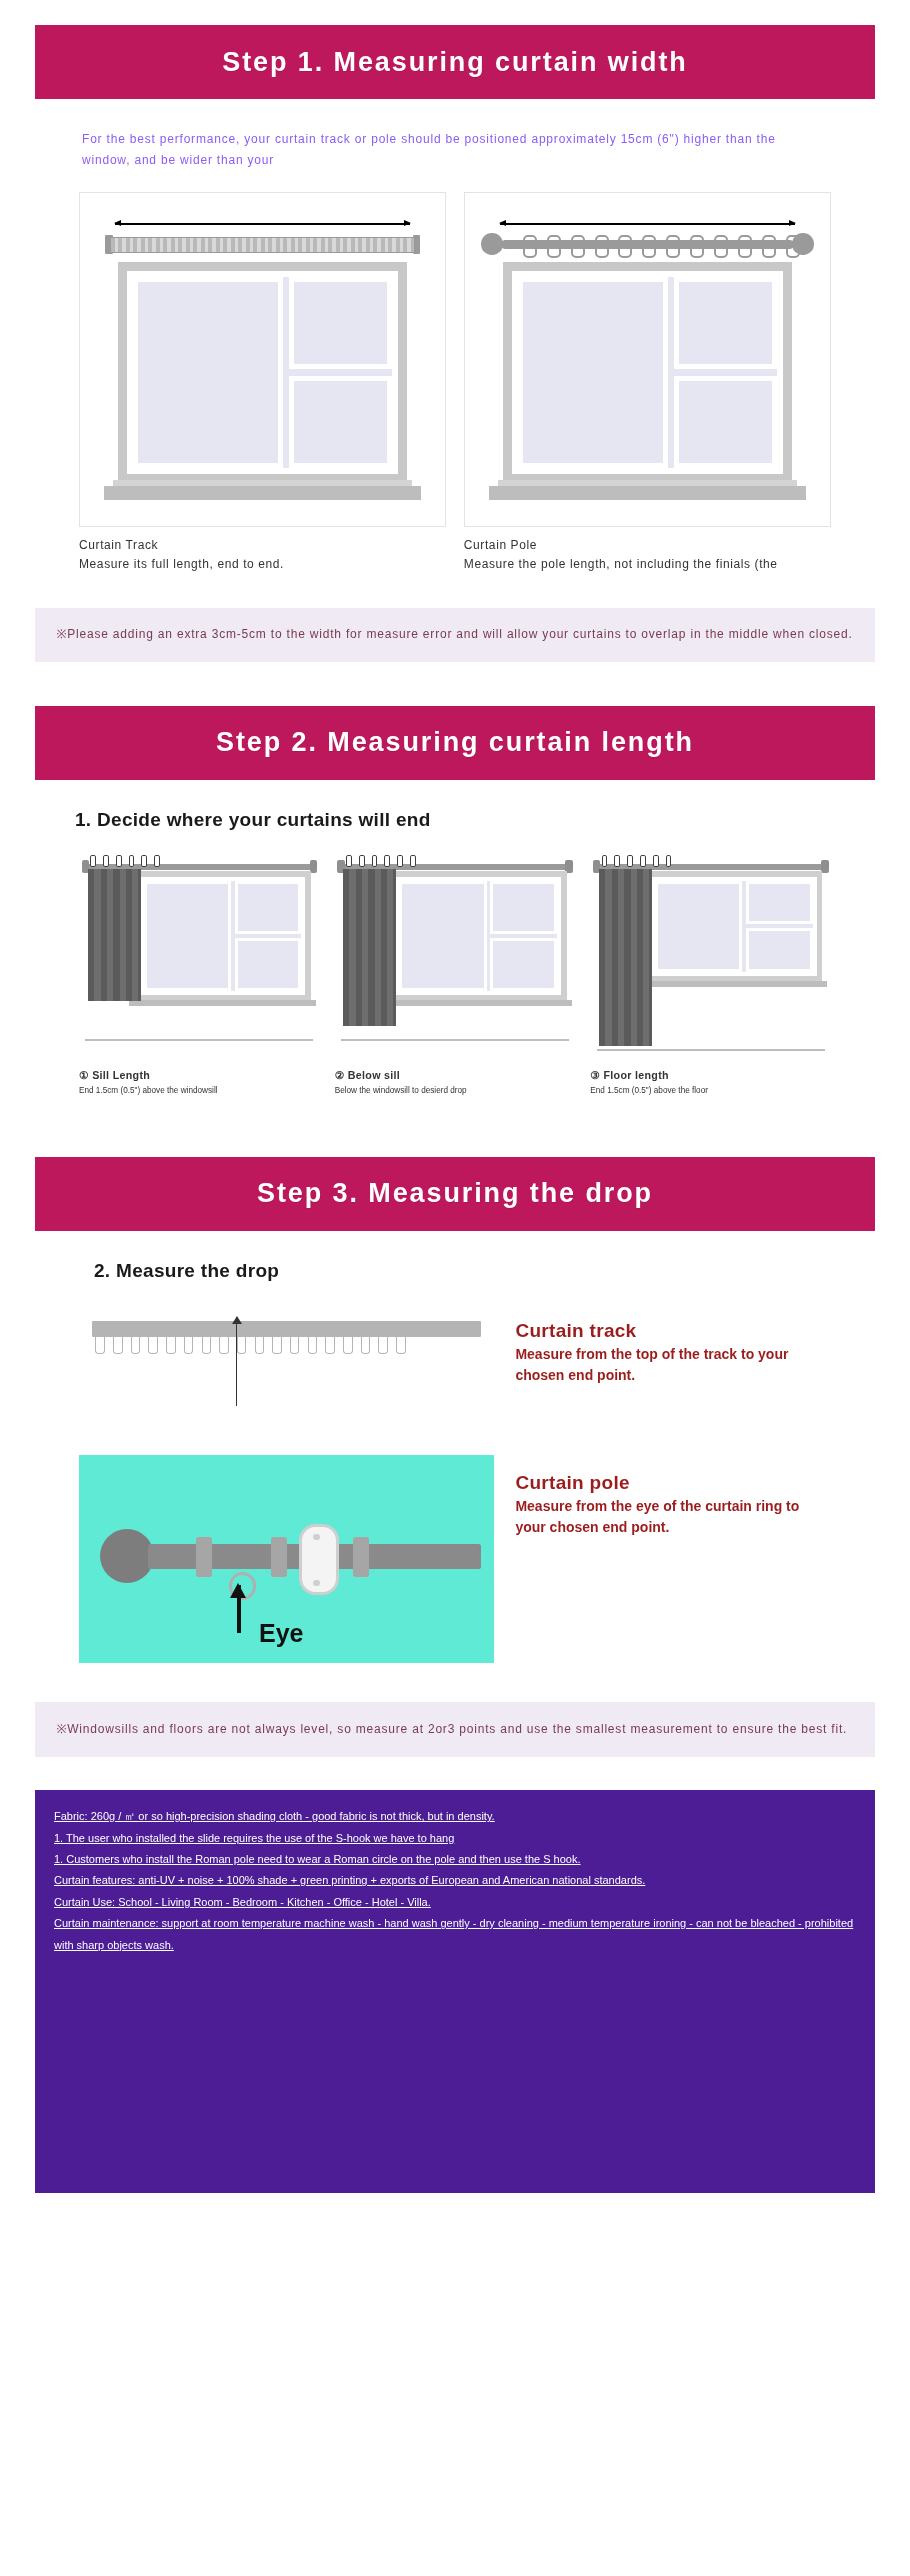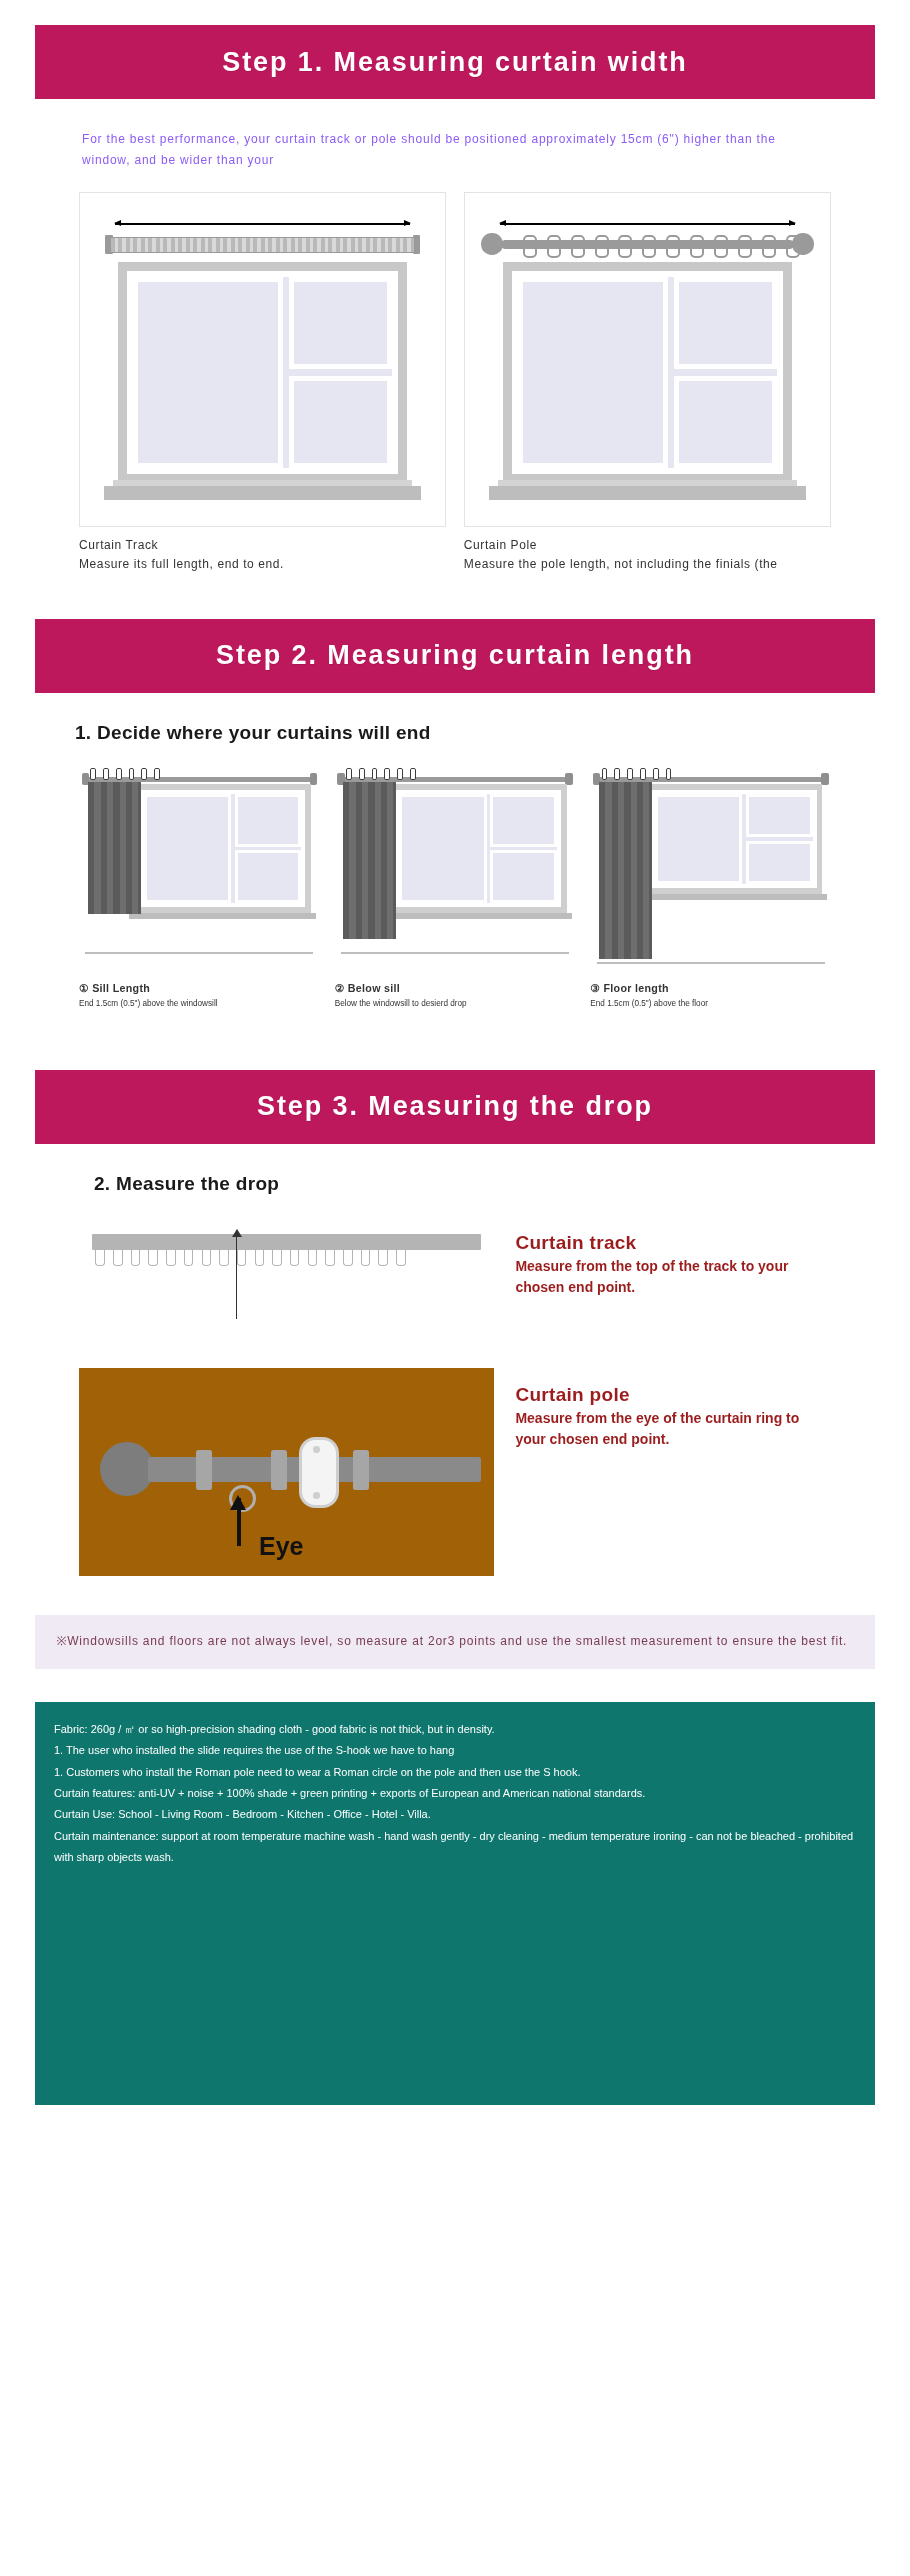--- a/index.html
+++ b/index.html
@@ -173,43 +173,44 @@
   .drop-h{font-size:19px;font-weight:bold;color:#9c1d1d;letter-spacing:0.3px;}
   .drop-p{margin-top:2px;font-size:14px;font-weight:bold;color:#9c1d1d;line-height:1.5;}
 
   .track-art{height:119px;position:relative;background:#ffffff;}
   .t-bar{position:absolute;left:12.6px;right:12.6px;top:17.6px;height:16.4px;background:#b4b4b4;border-radius:1.3px;}
   .t-hooks{position:absolute;left:16.4px;top:33px;display:flex;gap:8.2px;}
   .t-hooks i{display:block;width:7.5px;height:16.4px;border:1.9px solid #b4b4b4;border-radius:0 0 3.8px 3.8px;border-top:none;}
   .t-arrow{position:absolute;left:157px;top:14px;bottom:16.4px;width:1.3px;background:#333;}
   .t-arrow:before{content:"";position:absolute;top:-1.3px;left:-4.4px;width:0;height:0;border-left:5px solid transparent;border-right:5px solid transparent;border-bottom:8.8px solid #333;}
 
-  .pole-art{height:208px;position:relative;background:#a16207;}
+  .pole-art{height:208px;position:relative;background:#5eead4;}
   .p-ball{position:absolute;left:21.4px;top:74px;width:54px;height:54px;border-radius:50%;background:#7d7d7d;}
   .p-bar{position:absolute;left:69px;right:12.6px;top:89px;height:25px;background:#8a8a8a;border-radius:2.5px;}
   .p-collar{position:absolute;top:82px;width:16.4px;height:40px;background:#a6a6a6;border-radius:2.5px;}
   .p-bracket{position:absolute;left:220px;top:69px;width:34px;height:65px;border:3.1px solid #cfcfcf;border-radius:16.4px;background:#f4f4f4;}
   .p-bracket:before,.p-bracket:after{content:"";position:absolute;left:11.3px;width:6.3px;height:6.3px;border-radius:50%;background:#cfcfcf;}
   .p-bracket:before{top:6.3px;}
   .p-bracket:after{bottom:6.3px;}
   .p-ring{position:absolute;left:150px;top:117px;width:21.4px;height:21.4px;border:3.8px solid #b0b0b0;border-radius:50%;}
   .p-arrow{position:absolute;left:158px;top:130px;bottom:30px;width:3.8px;background:#111;}
   .p-arrow:before{content:"";position:absolute;top:-2.5px;left:-7px;width:0;height:0;border-left:8.8px solid transparent;border-right:8.8px solid transparent;border-bottom:15px solid #111;}
   .p-eye{position:absolute;left:180px;bottom:15px;font-size:25px;font-weight:bold;color:#111;}
 
   
   .info{
     margin:33px 35px 0 35px;
-    background:#0f766e;
+    background:#4c1d95;
     color:#ffffff;
     padding:16.4px 19px 25px 19px;
     font-size:11px;
     line-height:1.95;
     min-height:403px;
     box-sizing:border-box;
+    text-decoration:underline;
   }
   .info .ln{display:block;}
   .spacer-sm{height:25px;}
   .spacer-md{height:44px;}
   .spacer-lg{height:60px;}
 </style>
 </head>
 <body>
 
 <div class="page">
@@ -278,20 +279,21 @@
         <div class="sill2"></div>
         <div class="sill"></div>
       </div>
       <div class="win-caption">
         <span class="ttl">Curtain Pole</span>
         <span>Measure the pole length, not including the finials (the</span>
       </div>
     </div>
   </div>
 
+  <div class="note">※Please adding an extra 3cm-5cm to the width for measure error and will allow your curtains to overlap in the middle when closed.</div>
 
   <div class="spacer-md"></div>
 
   <div class="banner">
     <span class="banner-title">Step 2. Measuring curtain length</span>
   </div>
 
   <div class="subhead">1. Decide where your curtains will end</div>
 
   <div class="opts">

